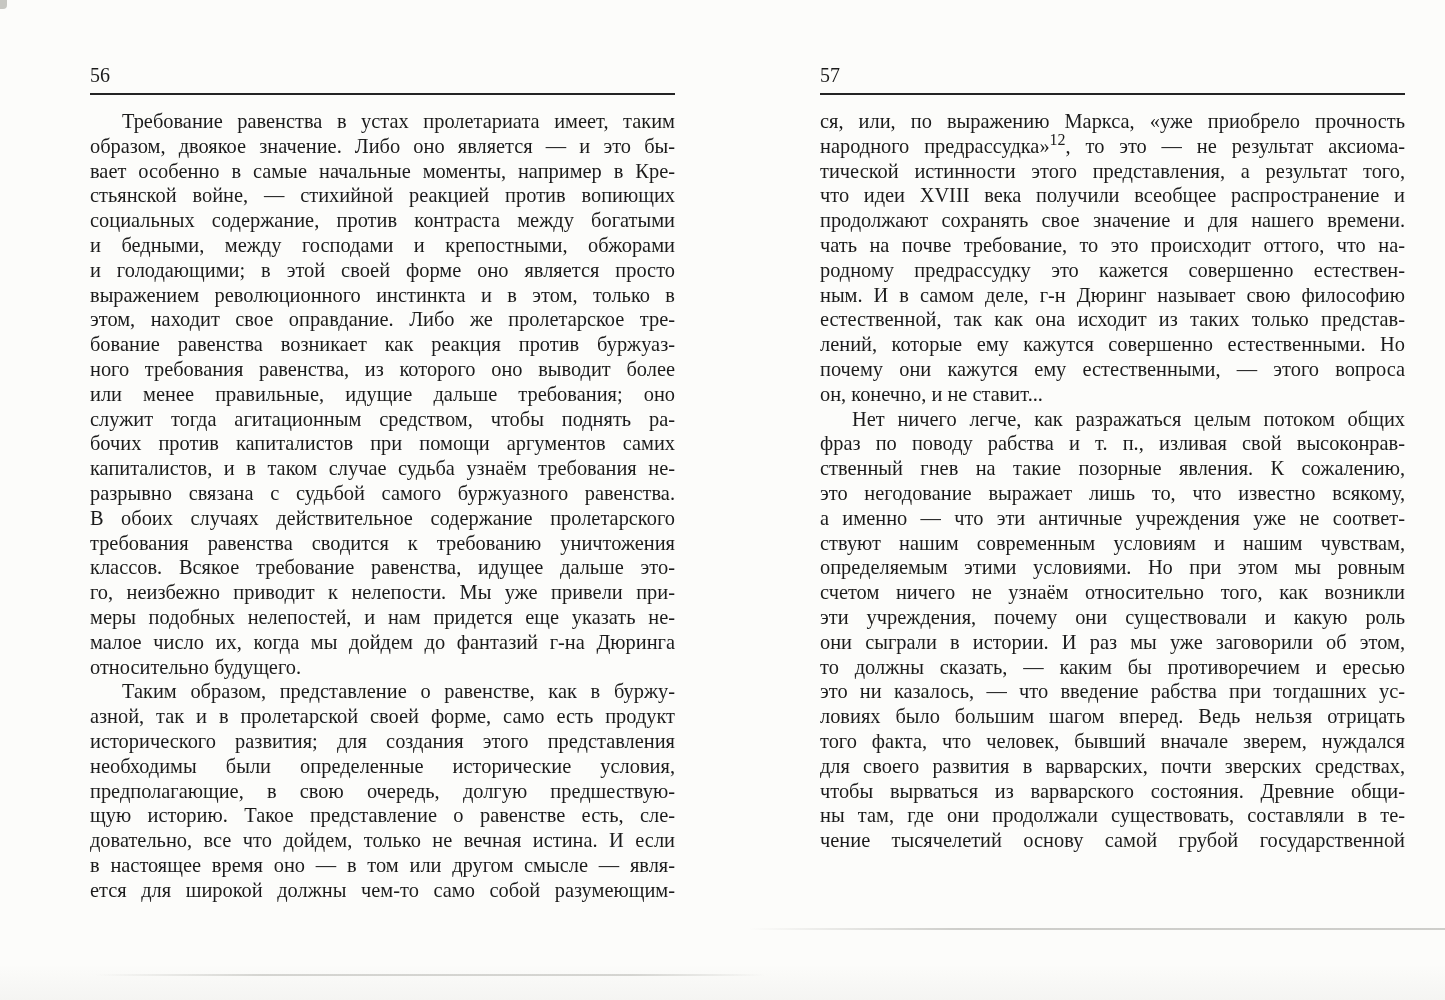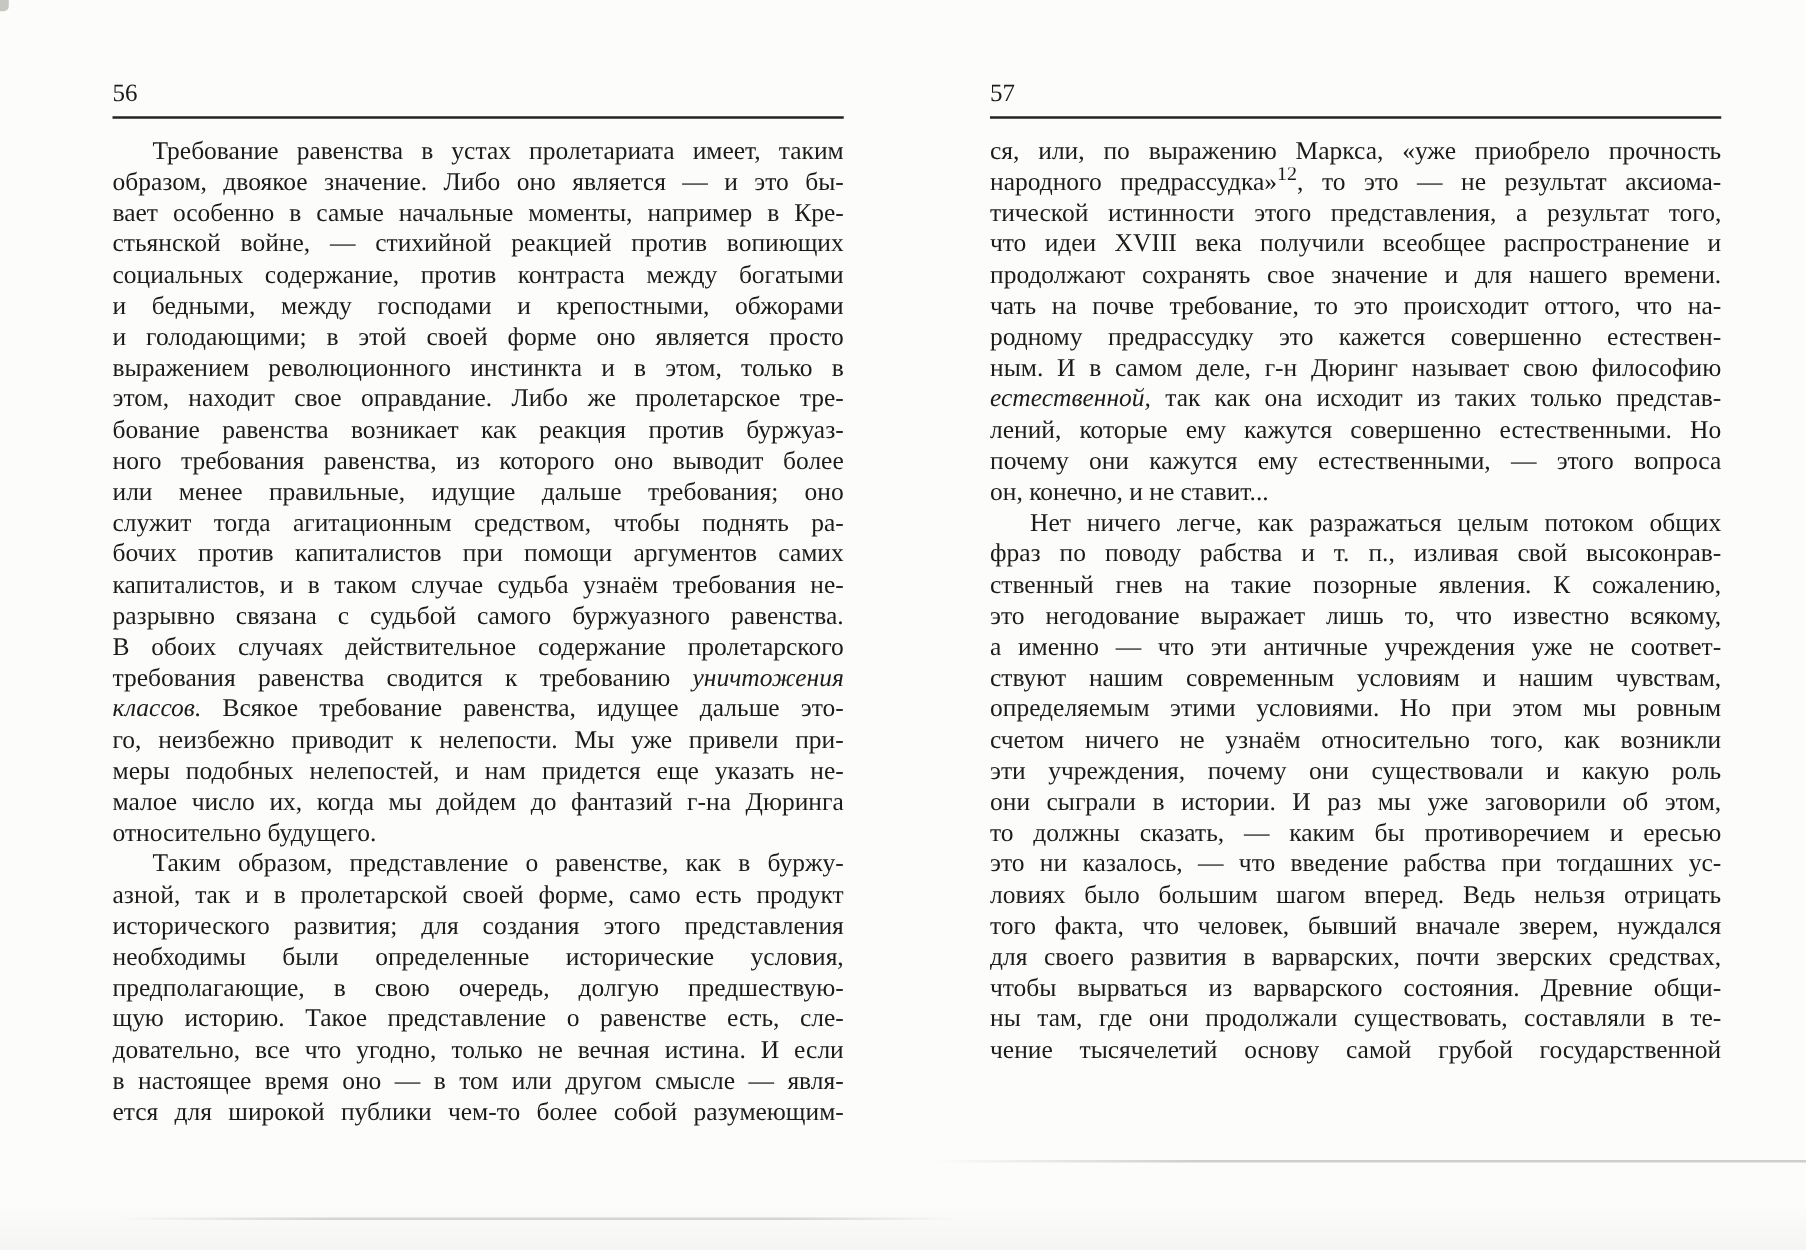--- a/index.html
+++ b/index.html
@@ -17,21 +17,21 @@
   .spread {
     position: absolute;
     inset: 0;
   }
   .page {
     position: absolute;
     top: 58px;
     width: 585px;
   }
   .page-left  { left: 90px;  }
-  .page-right { left: 792px; }
+  .page-right { left: 820px; }
   .pagenum {
     text-align: left;
     font-size: 20px;
     line-height: 34px;
     color: var(--ink, #1b1b1b);
   }
   .rule {
     height: 2px;
     background: var(--rule, #242424);
     margin-top: 1px;
@@ -48,21 +48,21 @@
     text-align-last: justify;
     max-height: 24.8px;
     overflow: hidden;
     hyphens: none;
   }
   .line.indent { padding-left: 32px; }
   .line.para-end {
     text-align: center;
     text-align-last: left;
   }
-  .it { font-style: italic; }
+  .it { }
   sup {
     font-size: 16px;
     line-height: 0;
     vertical-align: super;
   }
   
   .edge-shadow {
     position: absolute;
     height: 2px;
     pointer-events: none;
@@ -121,23 +121,23 @@
         <div class="line"><span>го, неизбежно приводит к нелепости. Мы уже привели при-</span></div>
         <div class="line"><span>меры подобных нелепостей, и нам придется еще указать не-</span></div>
         <div class="line"><span>малое число их, когда мы дойдем до фантазий г-на Дюринга</span></div>
         <div class="line para-end"><span>относительно будущего.</span></div>
         <div class="line indent"><span>Таким образом, представление о равенстве, как в буржу-</span></div>
         <div class="line"><span>азной, так и в пролетарской своей форме, само есть продукт</span></div>
         <div class="line"><span>исторического развития; для создания этого представления</span></div>
         <div class="line"><span>необходимы были определенные исторические условия,</span></div>
         <div class="line"><span>предполагающие, в свою очередь, долгую предшествую-</span></div>
         <div class="line"><span>щую историю. Такое представление о равенстве есть, сле-</span></div>
-        <div class="line"><span>довательно, все что угодно, только не вечная истина. И если</span></div>
+        <div class="line"><span>довательно, все что дойдем, только не вечная истина. И если</span></div>
         <div class="line"><span>в настоящее время оно — в том или другом смысле — явля-</span></div>
-        <div class="line"><span>ется для широкой публики чем-то более собой разумеющим-</span></div>
+        <div class="line"><span>ется для широкой должны чем-то само собой разумеющим-</span></div>
       </div>
   </div>
 
   <div class="page page-right">
     <div class="pagenum">57</div>
     <div class="rule"></div>
     <div class="page-body">
         <div class="line"><span>ся, или, по выражению Маркса, «уже приобрело прочность</span></div>
         <div class="line"><span>народного предрассудка»</span><sup>12</sup><span>, то это — не результат аксиома-</span></div>
         <div class="line"><span>тической истинности этого представления, а результат того,</span></div>

